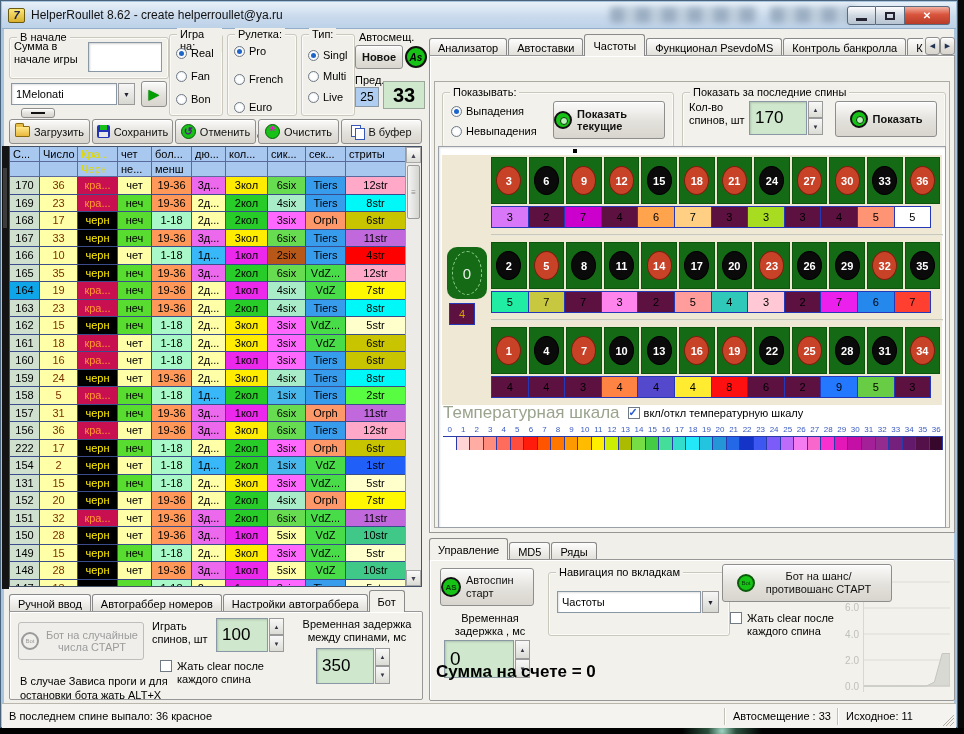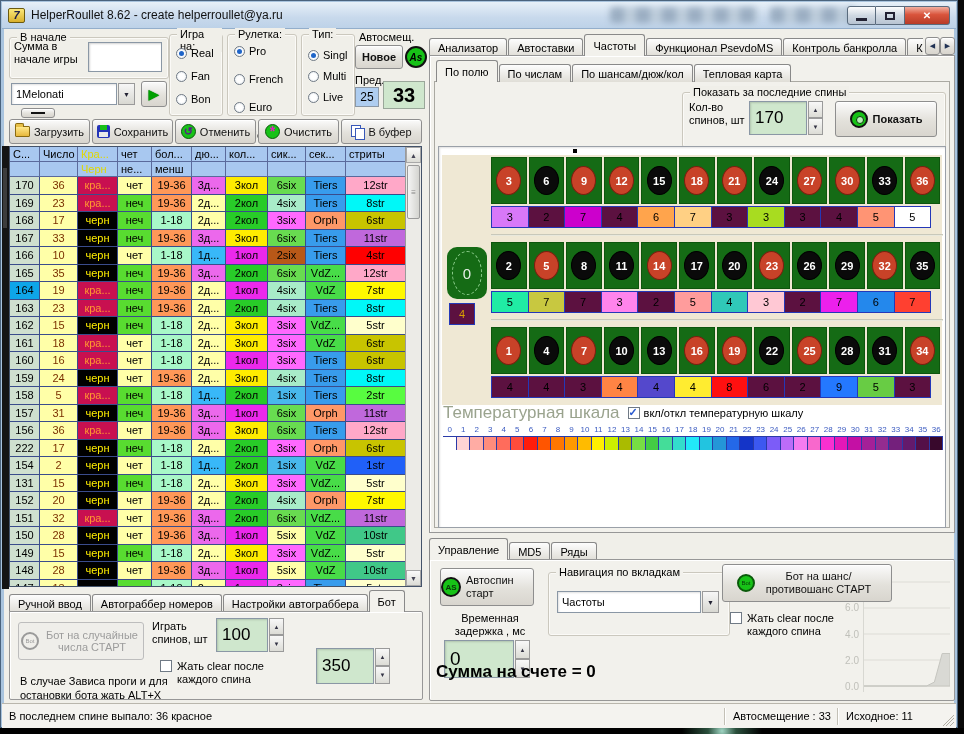--- a/index.html
+++ b/index.html
@@ -705,20 +705,21 @@
         <div class="val">100</div>
         <div class="spinbtns">
             <div class="sb">▲</div>
             <div class="sb">▼</div>
           </div>
       </div>
       <div id="bl-clear">
         <span class="checkbox"></span>
         <span class="lbl">Жать clear после каждого спина</span>
       </div>
+      <div id="bl-delay-label">Временная задержка между спинами, мс</div>
       <div class="spinbox" id="bl-delay">
         <div class="val">350</div>
         <div class="spinbtns">
             <div class="sb">▲</div>
             <div class="sb">▼</div>
           </div>
       </div>
       <div id="bl-hint">В случае Зависа проги и для остановки бота жать ALT+X</div>
     </div>
   </div>
@@ -731,27 +732,38 @@
       <div class="tab">Контроль банкролла</div>
       <div class="tab">Колесо</div>
     </div>
   <div id="tab-arrows">
     <div class="btn">◀</div>
     <div class="btn">▶</div>
   </div>
 
   <div id="freq-frame">
     <div id="sub-line"></div>
-    <div class="tabbar" id="sub-tabs">
-        <div class="tab active">По полю</div>
-        <div class="tab">По числам</div>
-        <div class="tab">По шансам/дюж/кол</div>
-        <div class="tab">Тепловая карта</div>
-      </div>
-
+
+    <div class="groupbox" id="grp-show">
+      <div class="glabel">Показывать:</div>
+      <div id="show-radios">
+          <div class="radio-row">
+            <span class="radio sel"></span>
+            <span class="radio-label">Выпадения</span>
+          </div>
+          <div class="radio-row">
+            <span class="radio"></span>
+            <span class="radio-label">Невыпадения</span>
+          </div>
+        </div>
+      <div class="btn" id="show-cur-btn">
+        <span class="ico-wheel"></span>
+        <span>Показать текущие</span>
+      </div>
+    </div>
     <div class="groupbox" id="grp-last">
       <div class="glabel">Показать за последние спины</div>
       <div id="last-count-label">Кол-во спинов, шт</div>
       <div class="spinbox" id="last-spin">
         <div class="val">170</div>
         <div class="spinbtns">
             <div class="sb">▲</div>
             <div class="sb">▼</div>
           </div>
       </div>

